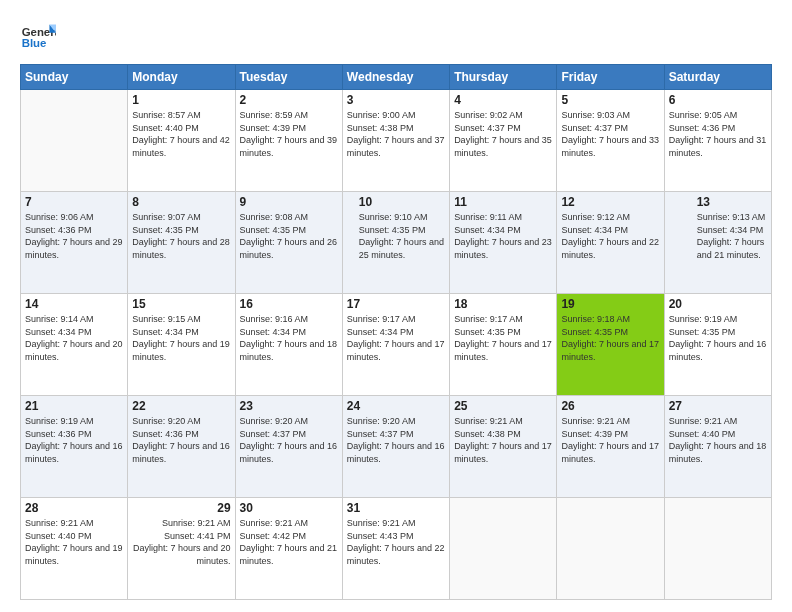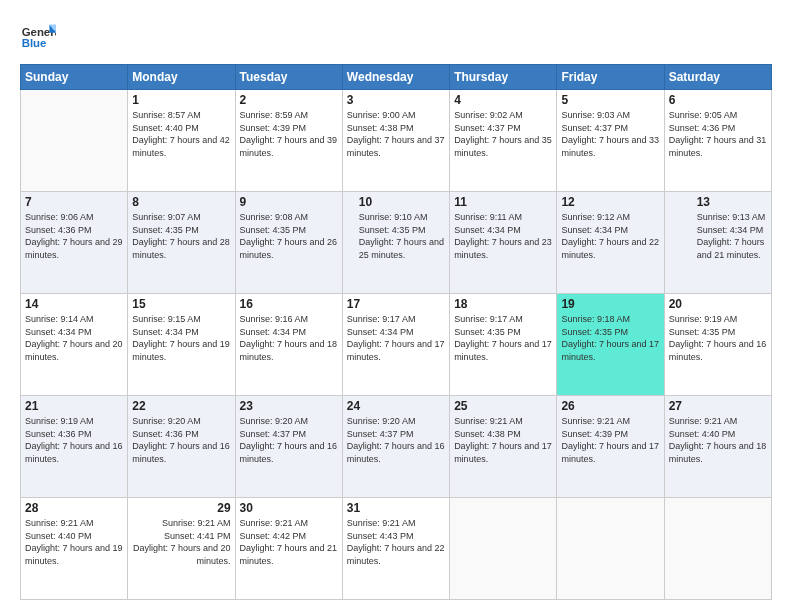--- a/index.html
+++ b/index.html
@@ -199,21 +199,21 @@
             <div class="day-info">Sunrise: 9:16 AM<br>Sunset: 4:34 PM<br>Daylight: 7 hours and 18 minutes.</div>
           </td>
           <td style="background: rgb(255, 255, 255);">
             <span class="day-number">17</span>
             <div class="day-info">Sunrise: 9:17 AM<br>Sunset: 4:34 PM<br>Daylight: 7 hours and 17 minutes.</div>
           </td>
           <td style="background: rgb(255, 255, 255); margin-left: 38px;">
             <span class="day-number">18</span>
             <div class="day-info">Sunrise: 9:17 AM<br>Sunset: 4:35 PM<br>Daylight: 7 hours and 17 minutes.</div>
           </td>
-          <td style="background: #5eead4;">
+          <td style="background: #84cc16;">
             <span class="day-number">19</span>
             <div class="day-info">Sunrise: 9:18 AM<br>Sunset: 4:35 PM<br>Daylight: 7 hours and 17 minutes.</div>
           </td>
           <td style="background: rgb(255, 255, 255);">
             <span class="day-number">20</span>
             <div class="day-info">Sunrise: 9:19 AM<br>Sunset: 4:35 PM<br>Daylight: 7 hours and 16 minutes.</div>
           </td>
         </tr>
         <tr>
           <td style="background: rgb(238, 242, 248); margin-top: 40px;">

